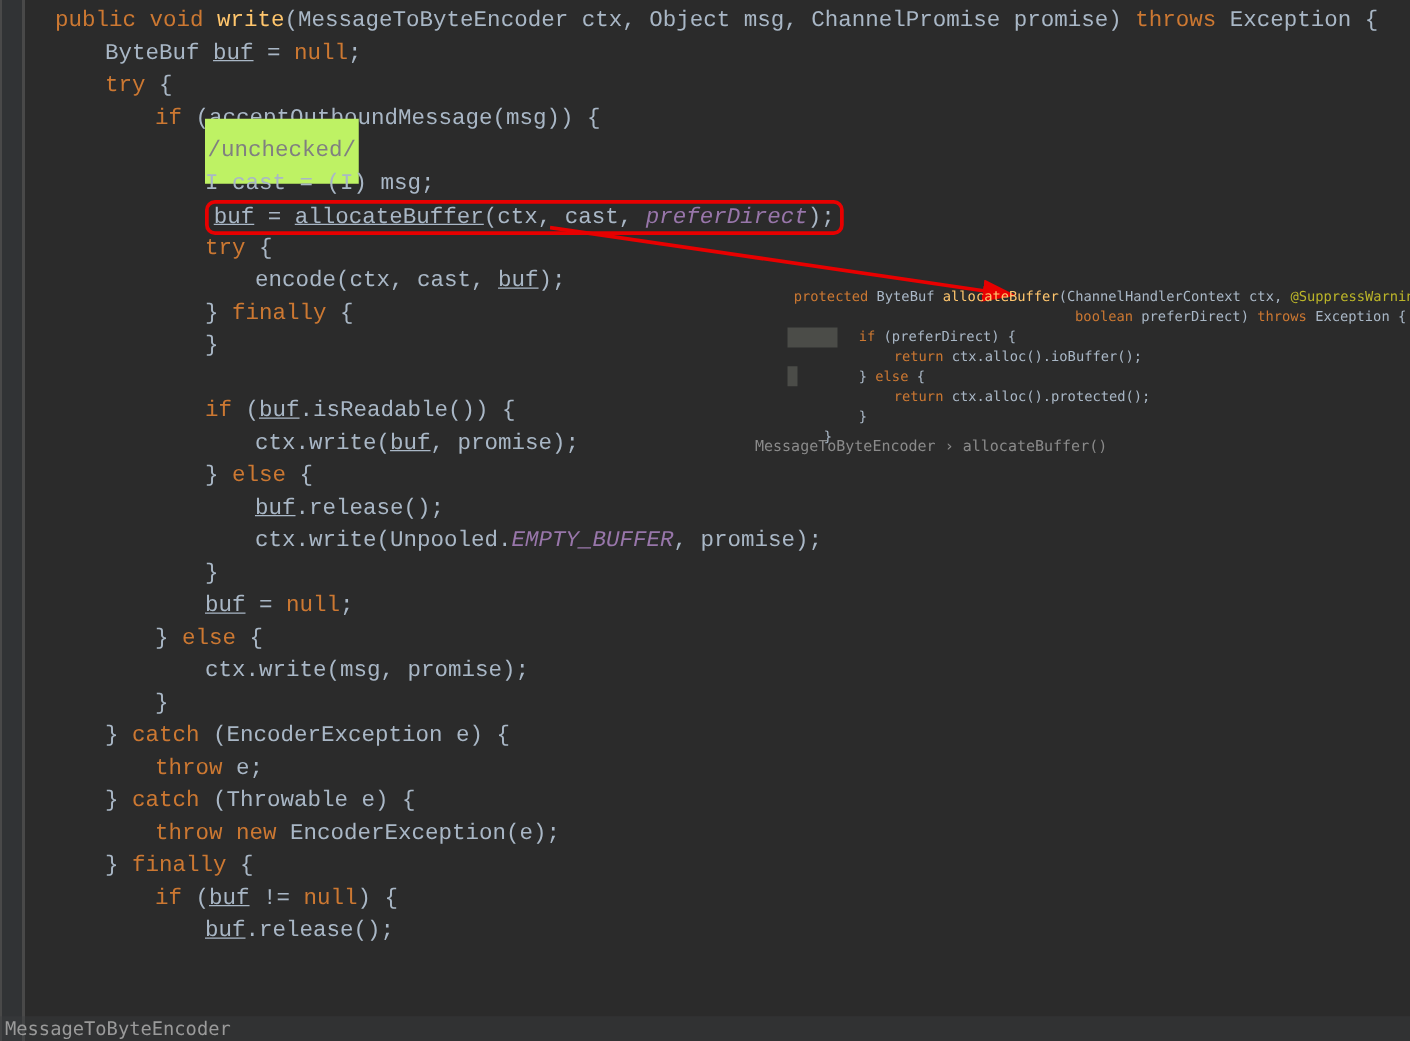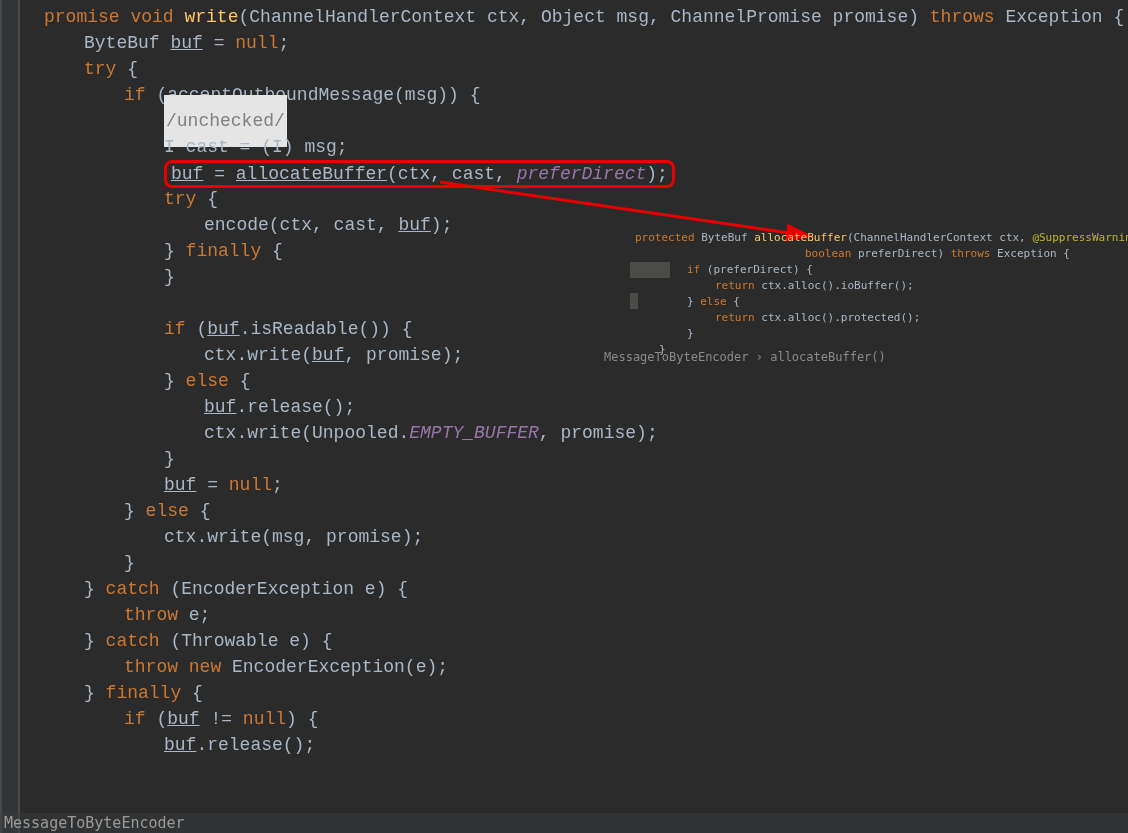--- a/index.html
+++ b/index.html
@@ -38,21 +38,21 @@
   .line {
     height: 26px;
     line-height: 26px;
     white-space: pre;
   }
   .kw { color: #CC7832; }
   .mname { color: #FFC66D; }
   .field { color: #9876AA; font-style: italic; }
   .italic { font-style: italic; }
   .comment-grey {
-    background: #e5e5e5;
+    background: #bef264;
     color: #808080;
     padding: 16px 2px;
   }
   .underline { text-decoration: underline; }
   .highlight-box {
     border: 3px solid #E80000;
     border-radius: 8px;
     padding: 0 4px;
     display: inline-block;
     line-height: 22px;
@@ -120,21 +120,21 @@
   .ind3 { padding-left: 140px;}
   .ind4 { padding-left: 180px;}
 </style>
 </head>
 <body>
 
 <div class="editor">
   <div class="gutter"></div>
   <div class="code-area">
 
-    <div class="line ind0"><span class="kw">promise</span> <span class="kw">void</span> <span class="mname">write</span><span>(ChannelHandlerContext ctx, Object msg, ChannelPromise promise) </span><span class="kw">throws</span><span> Exception {</span></div>
+    <div class="line ind0"><span class="kw">public</span> <span class="kw">void</span> <span class="mname">write</span><span>(MessageToByteEncoder ctx, Object msg, ChannelPromise promise) </span><span class="kw">throws</span><span> Exception {</span></div>
 
     <div class="line ind1"><span>ByteBuf </span><span class="underline">buf</span><span> = </span><span class="kw">null</span><span>;</span></div>
 
     <div class="line ind1"><span class="kw">try</span><span> {</span></div>
 
     <div class="line ind2"><span class="kw">if</span><span> (acceptOutboundMessage(msg)) {</span></div>
 
     <div class="line ind3"><span class="comment-grey">/unchecked/</span></div>
 
     <div class="line ind3"><span>I cast = (I) msg;</span></div>
@@ -195,21 +195,21 @@
       </marker>
     </defs>
     <line x1="0" y1="4" x2="370" y2="58" stroke="#E80000" stroke-width="3" marker-end="url(#ah)"></line>
   </svg>
 
   <div class="inset-gutter"></div>
   <div class="inset-gutter2"></div>
 
   <div class="inset">
     <div style="white-space:pre; padding-left:20px;"><span class="kw2">protected</span><span class="type2"> ByteBuf </span><span class="mname2">allocateBuffer</span><span class="type2">(ChannelHandlerContext ctx, </span><span class="ann">@SuppressWarnings</span></div>
-    <div style="white-space:pre; padding-left:190px;"><span class="kw2">boolean</span><span class="type2"> preferDirect) </span><span class="kw2">throws</span><span class="type2"> Exception {</span></div>
+    <div style="white-space:pre; padding-left:190px;text-align:right;"><span class="kw2">boolean</span><span class="type2"> preferDirect) </span><span class="kw2">throws</span><span class="type2"> Exception {</span></div>
     <div style="white-space:pre; padding-left:72px;"><span class="kw2">if</span><span class="type2"> (preferDirect) {</span></div>
     <div style="white-space:pre; padding-left:100px;"><span class="kw2">return</span><span class="type2"> ctx.alloc().ioBuffer();</span></div>
     <div style="white-space:pre; padding-left:72px;"><span class="type2">} </span><span class="kw2">else</span><span class="type2"> {</span></div>
     <div style="white-space:pre; padding-left:100px;"><span class="kw2">return</span><span class="type2"> ctx.alloc().protected();</span></div>
     <div style="white-space:pre; padding-left:72px;"><span class="type2">}</span></div>
     <div style="white-space:pre; padding-left:44px;"><span class="type2">}</span></div>
   </div>
 
   <div class="nav-crumb">
     <span>MessageToByteEncoder</span><span>  ›  </span><span>allocateBuffer()</span>

